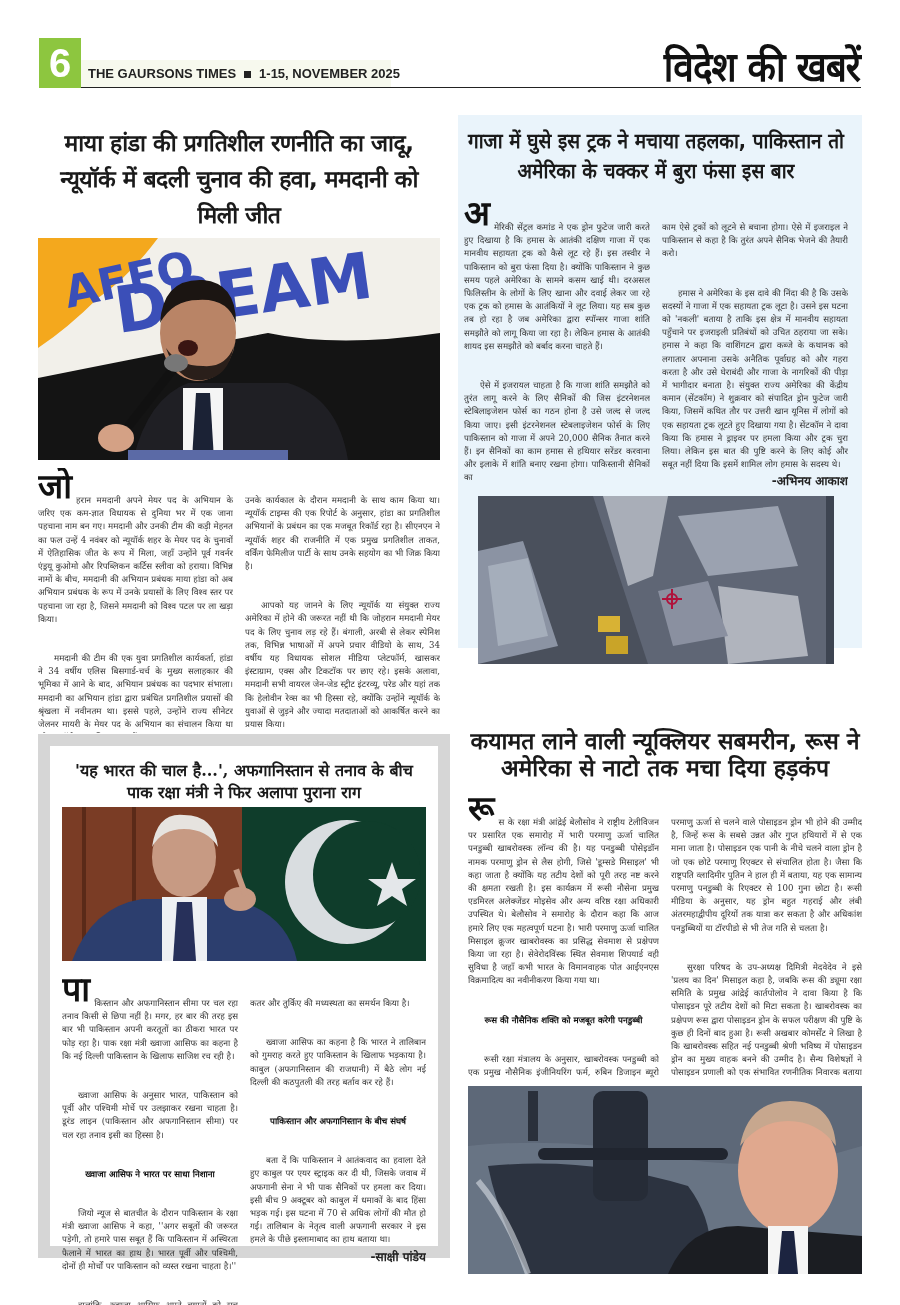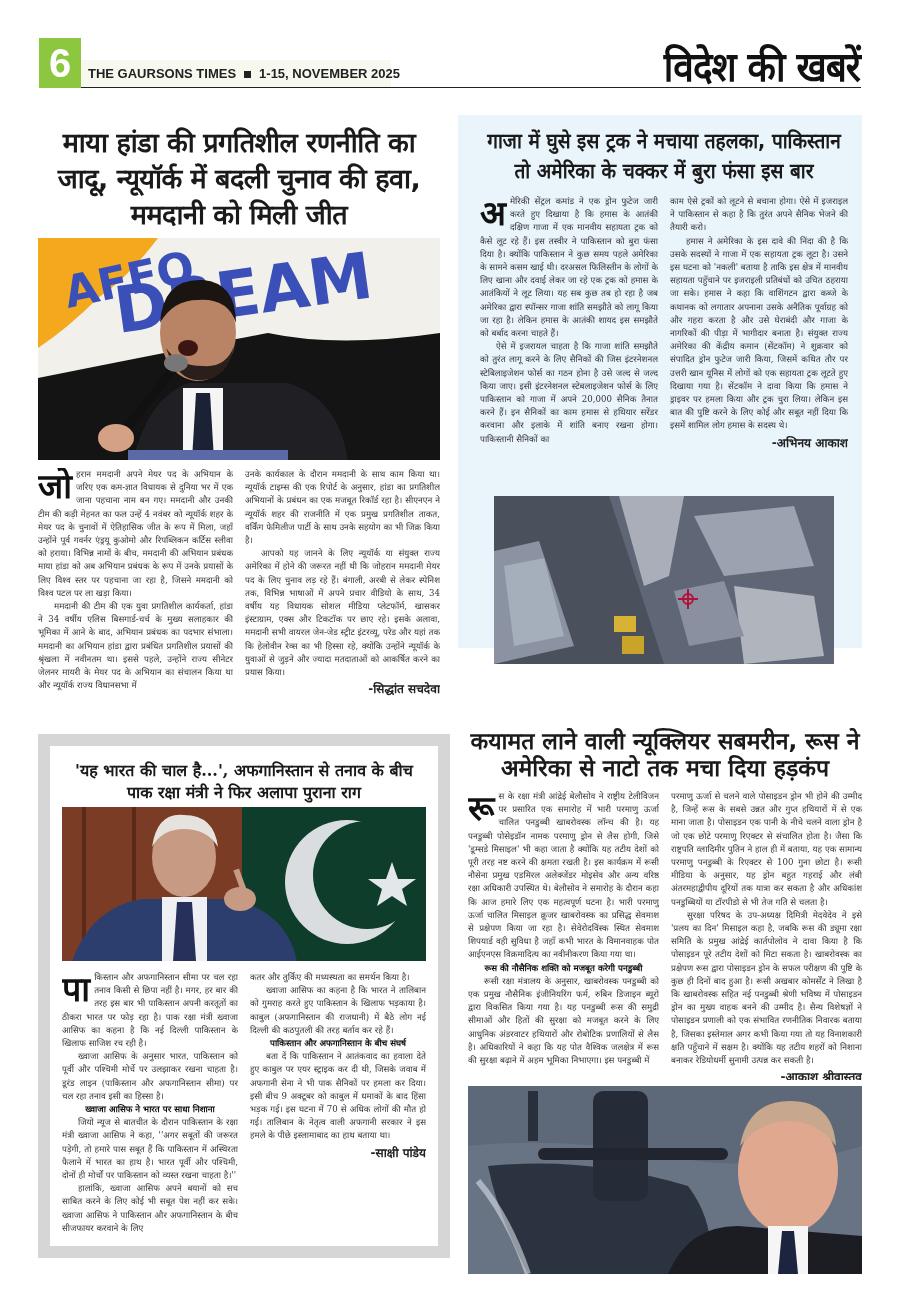--- a/index.html
+++ b/index.html
@@ -13,38 +13,38 @@
   .masthead-text { position: absolute; left: 88px; top: 66px; font-family: "Liberation Sans", sans-serif; font-weight: bold;
     font-size: 13px; color: #222; white-space: nowrap; }
   .masthead-text .sq { display: inline-block; width: 7px; height: 7px; background: #222; margin: 0 8px 1px; vertical-align: middle; }
   .masthead-rule { position: absolute; left: 81px; top: 87px; width: 780px; height: 1px; background: #222; }
   .section-title { position: absolute; right: 40px; top: 40px; font-family: "DejaVu Sans", sans-serif; font-weight: bold;
     font-size: 37px; color: #111; letter-spacing: -1px; transform: scaleY(1.1); }
 
   
   .headline { font-family: "DejaVu Sans", sans-serif; font-weight: bold; color: #1a1a1a; text-align: center; }
   .col-text { font-size: 8.6px; line-height: 13.2px; color: #333; text-align: justify; }
-  .col-text p { text-indent: 16px; }
+  .col-text p { text-indent: 16px; margin-top: 26px; }
   .col-text p.first { text-indent: 0; }
   .col-text .sub { font-weight: bold; text-align: center; text-indent: 0; color: #111; }
   .dropcap { float: left; font-family: "DejaVu Sans", sans-serif; font-weight: bold; font-size: 34px; line-height: 34px;
     margin: 1px 4px 0 0; color: #111; }
   .byline { text-align: right; font-weight: bold; font-size: 12px; color: #222; margin-top: 4px; }
   .cols { display: flex; gap: 12px; }
   .cols > div { flex: 1; overflow: hidden; }
 
   
   .a1 { position: absolute; left: 38px; top: 125px; width: 402px; }
-  .a1 .headline { font-size: 27px; line-height: 36px; letter-spacing: -0.5px; }
+  .a1 .headline { font-size: 23px; line-height: 36px; letter-spacing: -0.5px; }
   .photo { position: relative; overflow: hidden; }
   .a1 .photo { margin-top: 5px; height: 222px; background: #141414; }
   .a1 .text { margin-top: 8px; height: 265px; }
 
   
-  .a2 { position: absolute; left: 458px; top: 115px; width: 404px; height: 533px; background: #eaf4fb; padding: 14px 14px 0 22px; }
+  .a2 { position: absolute; left: 458px; top: 115px; width: 404px; height: 533px; background: #eaf4fb; padding: 14px 14px 0 6px; }
   .a2 .headline { font-size: 19px; line-height: 27px; transform: scaleY(1.08); }
   .a2 .text { margin-top: 12px; height: 295px; }
   .a2 .photo { margin: 6px 14px 0 14px; height: 168px; background: #3d4451; }
 
   
   .a3 { position: absolute; left: 38px; top: 734px; width: 412px; height: 524px; background: #d6d6d6; padding: 12px 12px 12px 12px; }
   .a3 .inner { background: #fff; height: 100%; padding: 14px 12px 0 12px; }
   .a3 .headline { font-family: "DejaVu Serif", serif; font-size: 16px; line-height: 22px; }
   .a3 .photo { margin-top: 3px; height: 154px; background: #5a2a1b; }
   .a3 .text { margin-top: 10px; }

